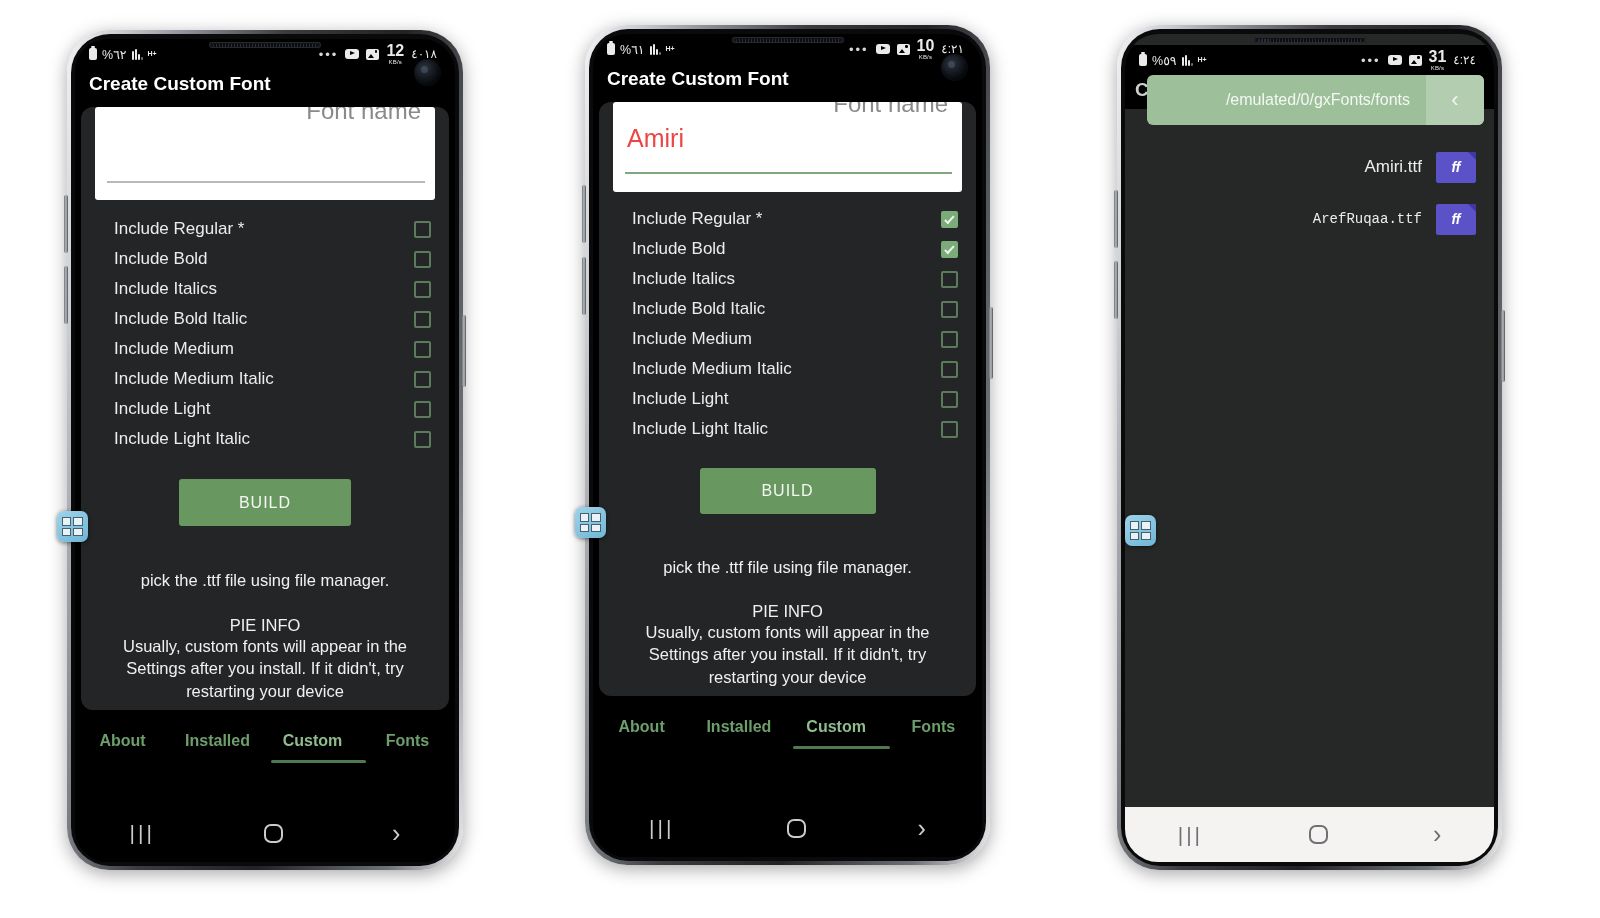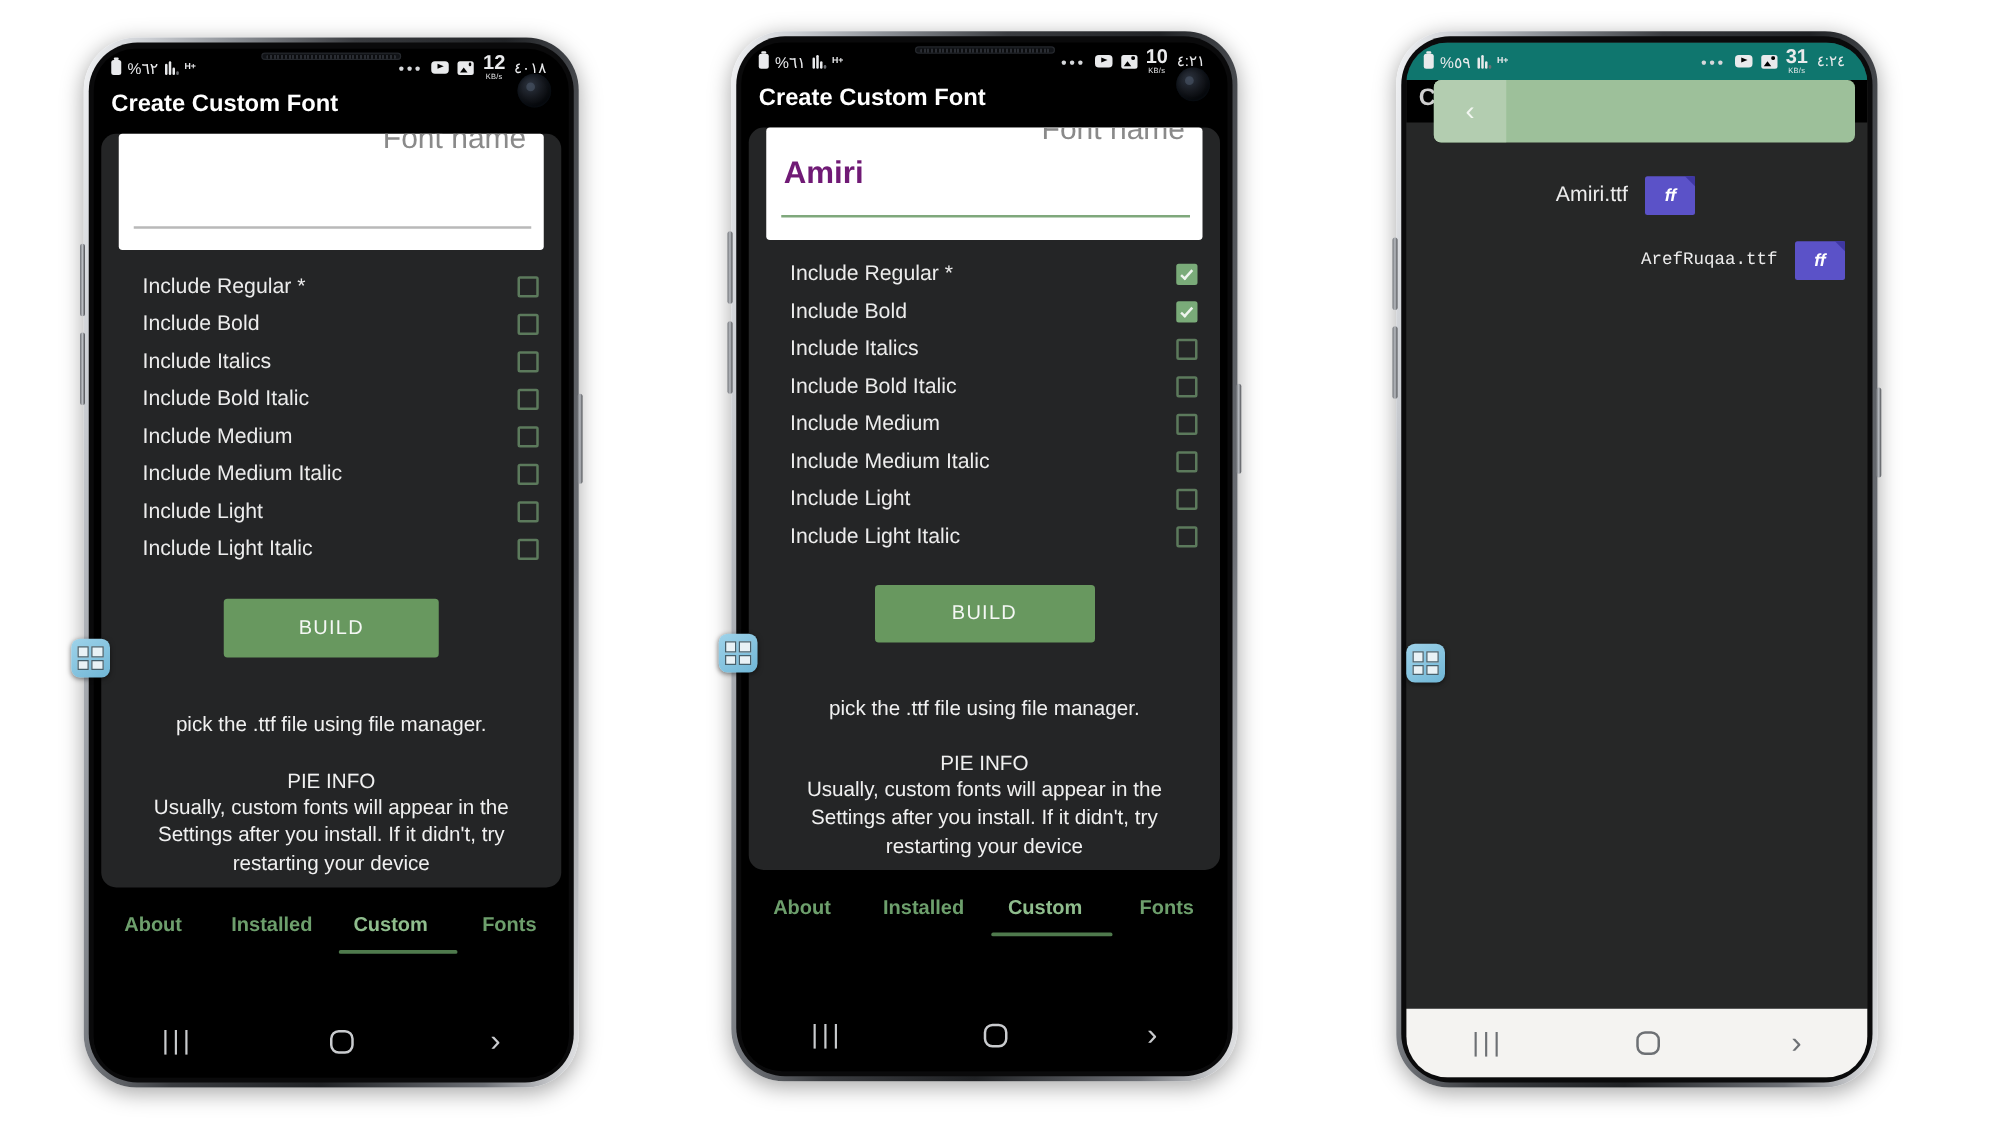--- a/index.html
+++ b/index.html
@@ -96,21 +96,21 @@
     background:#242526; margin:0 6px; border-radius:12px;
     padding-bottom:8px;
   }
   .field-box {
     background:#ffffff; border-radius:3px; margin:0 14px;
     position:relative; overflow:hidden;
   }
   .field-label {
     position:absolute; right:14px; color:#8a8a8a; white-space:nowrap;margin-left:46px;
   }
-  .field-value { position:absolute; left:14px; color:#701a75;font-weight:bold; }
+  .field-value { position:absolute; left:14px; color:#ef4444; }
   .field-underline { position:absolute; left:12px; right:10px; height:1.5px; }
 
   .chk-row { display:flex; align-items:center; }
   .chk-label { color:#ececec; flex:1; }
   .chk-box { border:2px solid #5c7a5c; border-radius:2px; background:transparent; }
   .chk-box.on { background:#7aab79; border-color:#7aab79; position:relative; }
   .chk-box.on::after{
     content:""; position:absolute; left:28%; top:8%;
     width:26%; height:58%; border:2.4px solid #eef4ee;
     border-top:0; border-left:0; transform:rotate(42deg);
@@ -396,21 +396,21 @@
   <div class="phone" style="left:1117px; top:25px; width:385px; height:845px;">
     <div class="frame-outer"></div>
     <div class="frame-inner"></div>
     <div class="btn-side btn-left" style="top:165px; height:58px;"></div>
     <div class="btn-side btn-left" style="top:236px; height:58px;"></div>
     <div class="btn-side btn-right" style="top:285px; height:72px;"></div>
     <div class="screen" style="background:#262727;">
       <div class="earpiece"></div>
       <div class="punchhole" style="right:14px; top:22px; width:27px; height:27px;"></div>
 
-      <div class="statusbar" style="background:#0f766e;">
+      <div class="statusbar" style="background:#000000;margin-top:11px;">
         <div class="sb-left">
           <span class="ico-batt"></span>
           <span class="pct">%٥٩</span>
           <span class="ico-sig">
               <i></i>
               <i></i>
               <i></i>
               <i></i>
             </span>
           <span class="ico-hplus">H+</span>
@@ -423,26 +423,27 @@
             <b>31</b>
             <s>KB/s</s>
           </span>
           <span class="clock">٤:٢٤</span>
         </div>
       </div>
 
       <div style="position:relative; background:#000; height:34px;">
         <span class="behind-c" style="left:10px; top:4px; font-size:19px; font-weight:bold;">C</span>
         <div class="fm-pathbar" style="position:absolute; left:22px; right:10px; top:0; height:50px; z-index:5;">
+          <div class="fm-path" style="font-size:16px;">/emulated/0/gxFonts/fonts</div>
           <div class="fm-back" style="font-size:22px;">‹</div>
         </div>
       </div>
 
       <div style="padding:32px 18px 0 0;">
-        <div class="fm-row" style="height:52px;justify-content:center;">
+        <div class="fm-row" style="height:52px;">
           <span class="fm-name" style="font-size:17px;">Amiri.ttf</span>
           <span class="fm-fileicon" style="width:27px;height:31px;">
             <span class="ff" style="font-size:14px;">ff</span>
           </span>
         </div>
         <div class="fm-row" style="height:52px;">
           <span class="fm-name" style="font-size:14px;font-family:Liberation Mono, monospace;">ArefRuqaa.ttf</span>
           <span class="fm-fileicon" style="width:27px;height:31px;">
             <span class="ff" style="font-size:14px;">ff</span>
           </span>

